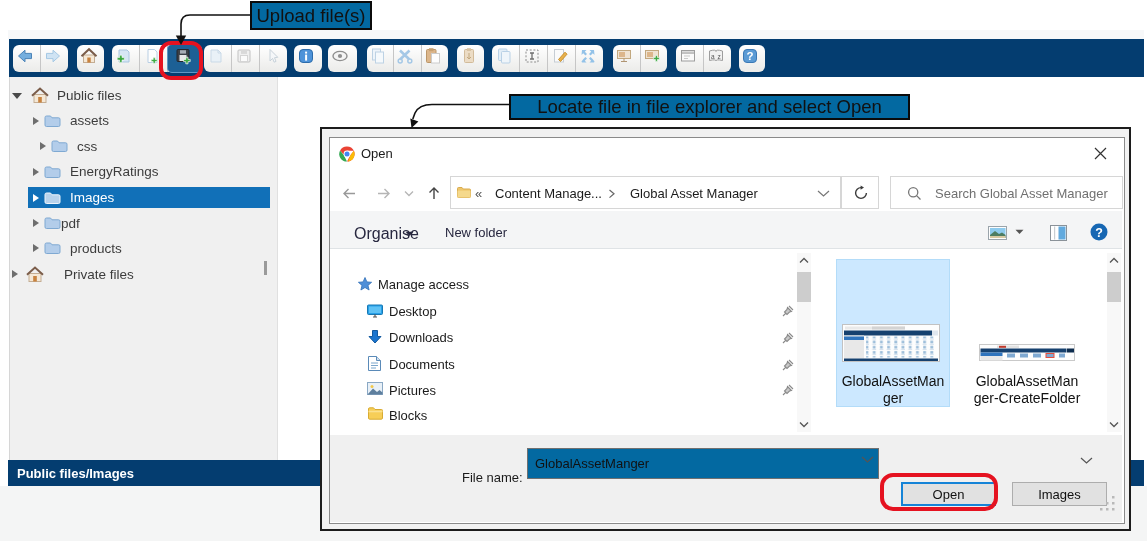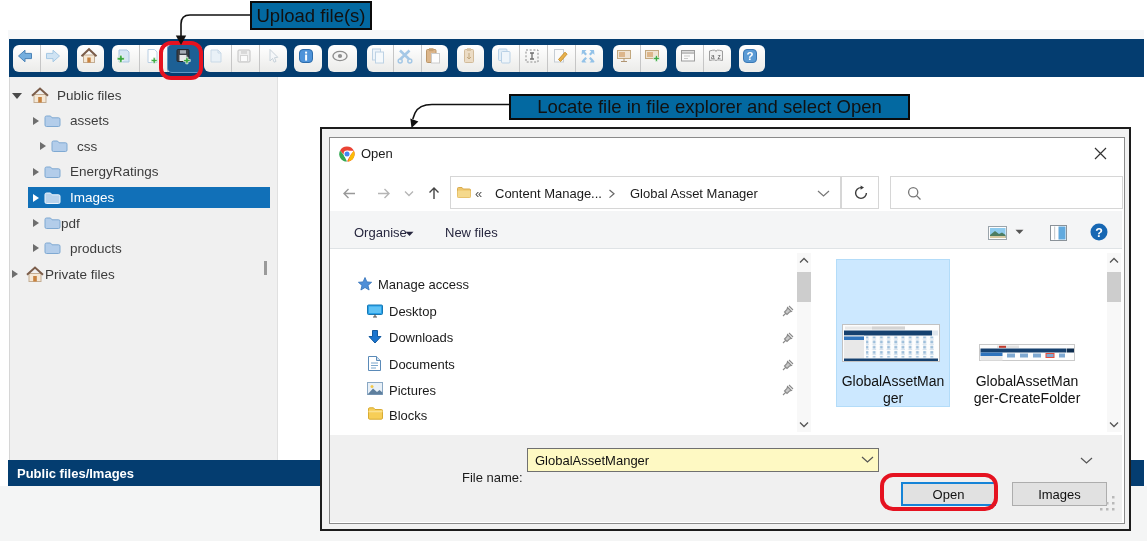--- a/index.html
+++ b/index.html
@@ -23,21 +23,21 @@
 #treescroll{left:264px;top:261px;width:3px;height:14px;background:#9a9a9a;position:absolute}
 #statusbar{left:8px;top:460px;width:1136px;height:26px;background:#043d70;color:#fff;
  font-size:13px;font-weight:bold;display:flex;align-items:center;padding-left:9px;box-sizing:border-box}
 #bottomband{left:0px;top:486px;width:1147px;height:55px;background:#f4f5f5}
 
 #dlg{left:320px;top:127px;width:811px;height:404px;background:#f1f1f1;border:2px solid #1c1c1c;box-sizing:border-box}
 #dlgin{left:329px;top:137px;width:796px;height:387px;background:#fff;border:1px solid #8a8a8a;box-sizing:border-box}
 .dtxt{color:#1b1b1b;font-size:13px}
 .navbox{position:absolute;top:38px;height:33px;background:#fff;border:1px solid #d6d6d6;box-sizing:border-box}
 #cmdbar{left:0;top:73px;width:792px;height:38px;background:#f4f5f6;border-bottom:1px solid #dfe3e6;box-sizing:border-box}
-#fname{left:197px;top:310px;width:352px;height:24px;background:#fef9c3;border:1px solid #707070;box-sizing:border-box;
+#fname{left:197px;top:310px;width:352px;height:31px;background:#0369a1;border:1px solid #707070;box-sizing:border-box;
  display:flex;align-items:center;padding-left:7px;font-size:13px;color:#111}
 #ftype{left:569px;top:311px;width:203px;height:22px;background:#e3e3e3;border:1px solid #9a9a9a;box-sizing:border-box;
  display:flex;align-items:center;padding-left:9px;font-size:13px;color:#111}
 .wbtn{position:absolute;top:344px;width:95px;height:24px;background:#e1e1e1;border:1px solid #adadad;
  box-sizing:border-box;display:flex;align-items:center;justify-content:center;font-size:13px;color:#111}
 .redring{position:absolute;border:4.5px solid #e51220;border-radius:12px;box-sizing:border-box}
 .callout{position:absolute;background:#0369a1;border:2px solid #0b0b0b;box-sizing:border-box;
  display:flex;align-items:center;justify-content:center;font-size:18.5px;color:#111}
 .navitem{position:absolute;font-size:13px;color:#1b1b1b}
 .pin{position:absolute;width:12px;height:12px}
@@ -285,21 +285,21 @@
     </svg>
  <span style="margin-left:9px">products</span>
 </div>
 <div class="trow" style="left:12px;top:263.5px">
  <div class="tri-r"></div>
  <svg width="20" height="18" style="margin-left:7px">
       <rect x="4" y="8.5" width="12" height="8" fill="#f5e8d6" stroke="#c4ad93"></rect>
       <path d="M2 9.8 L10 2.6 L18 9.8" fill="none" stroke="#7b5d4a" stroke-width="2"></path>
       <rect x="8.2" y="11" width="3.6" height="5.5" fill="#c8823f"></rect>
     </svg>
- <span style="margin-left:0">Private files</span>
+ <span style="margin-left:19px">Private files</span>
 </div>
 
 <div class="abs" id="dlg"></div>
 <div class="abs" id="dlgin"></div>
 <div class="abs" style="left:330px;top:138px;width:794px;height:385px">
  
  <svg class="abs" style="left:9px;top:8px" width="16" height="16" viewBox="0 0 16 16">
   <circle cx="8" cy="8" r="7.6" fill="#fff"></circle>
   <path d="M8 .4 A7.6 7.6 0 0 1 14.9 4.8 L8 4.8 Z M14.9 4.8 A7.6 7.6 0 0 1 8 15.6 L11.4 8.9 Z" fill="#ea4335"></path>
   <path d="M14.9 4.8 A7.6 7.6 0 0 1 9 15.5 L11.3 9.5 Z" fill="#fbbc05"></path>
@@ -338,28 +338,29 @@
   <svg class="abs" style="left:11px;top:8px" width="16" height="16" viewBox="0 0 16 16">
         <path d="M13.4 8 A5.4 5.4 0 1 1 8 2.6" fill="none" stroke="#3b3b3b" stroke-width="1.4"></path>
         <path d="M7.6 .4 L11 2.6 L7.6 4.8 Z" fill="#3b3b3b"></path>
       </svg>
  </div>
  <div class="navbox" style="left:560px;width:233px">
   <svg class="abs" style="left:16px;top:9px" width="15" height="15">
         <circle cx="6.2" cy="6.2" r="4.6" fill="none" stroke="#777" stroke-width="1.3"></circle>
         <path d="M9.6 9.6 L13.5 13.5" stroke="#777" stroke-width="1.3"></path>
       </svg>
+  <div class="abs" style="left:44px;top:9px;font-size:13px;color:#707070">Search Global Asset Manager</div>
  </div>
  
  <div class="abs" id="cmdbar"></div>
- <div class="abs" style="left:24px;top:87px;font-size:13px;color:#27273f">Organise</div>
+ <div class="abs" style="left:24px;top:87px;font-size:16px;color:#27273f">Organise</div>
  <svg class="abs" style="left:75px;top:93px" width="9" height="6">
       <path d="M.5 .8 L4.5 5 L8.5 .8 Z" fill="#27273f"></path>
     </svg>
- <div class="abs" style="left:115px;top:87px;font-size:13px;color:#27273f">New files</div>
+ <div class="abs" style="left:115px;top:87px;font-size:13px;color:#27273f">New folder</div>
  <svg class="abs" style="left:658px;top:88px" width="19" height="14">
       <rect x=".5" y=".5" width="18" height="13" fill="#fdfdfd" stroke="#9aa4ab"></rect>
       <rect x="2" y="2" width="15.5" height="10" fill="#8ecbee"></rect>
       <path d="M2 9 L7 5 L11 8 L14 6.5 L17.5 9 V12 H2 Z" fill="#4d7d62"></path>
       <rect x="2" y="10" width="15.5" height="2" fill="#d8c9a2"></rect>
     </svg>
  <svg class="abs" style="left:685px;top:91px" width="9" height="6">
       <path d="M.5 .8 L4.5 5 L8.5 .8 Z" fill="#555"></path>
     </svg>
  <svg class="abs" style="left:720px;top:87px" width="17" height="16">

